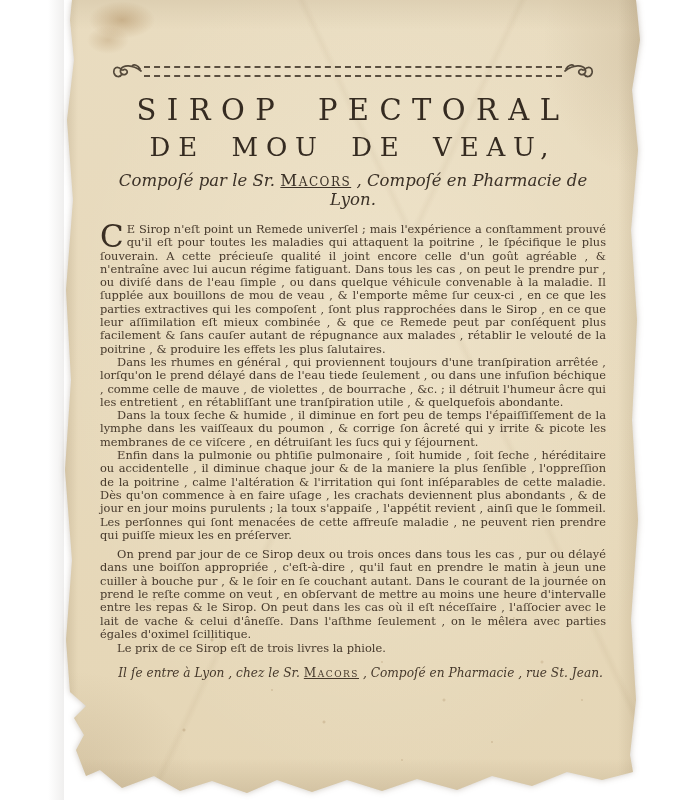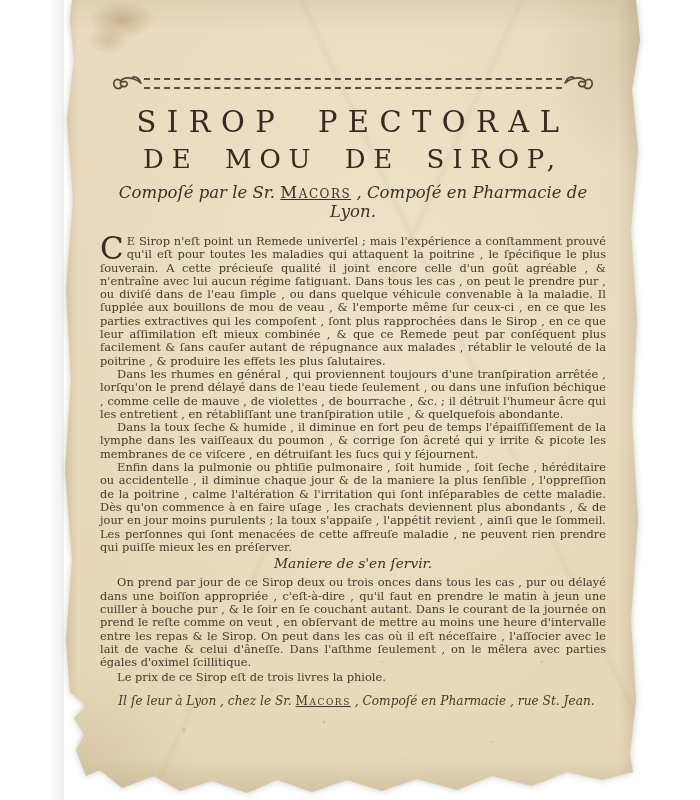--- a/index.html
+++ b/index.html
@@ -62,21 +62,21 @@
       radial-gradient(3px 3px at 480px 662px, rgba(130,90,45,.24), transparent 70%),
       radial-gradient(2px 2px at 520px 700px, rgba(130,90,45,.28), transparent 70%),
       radial-gradient(3px 3px at 122px 730px, rgba(130,90,45,.30), transparent 70%),
       radial-gradient(2px 2px at 340px 760px, rgba(130,90,45,.26), transparent 70%),
       radial-gradient(2px 2px at 92px 600px, rgba(130,90,45,.28), transparent 70%),
       radial-gradient(2px 2px at 452px 618px, rgba(130,90,45,.25), transparent 70%),
       linear-gradient(115deg, transparent 47.8%, rgba(120,90,50,.05) 48.4%, transparent 49%),
       linear-gradient(65deg, transparent 63.8%, rgba(120,90,50,.05) 64.4%, transparent 65%);
   }
   .content{
-    position:absolute; left:38px; top:16px; width:506px;
+    position:absolute; left:38px; top:4px; width:506px;
   }
   .ornament-rule{
     margin-top:58px;
     padding:0 12px;
     display:flex; align-items:center; gap:2px;
     color:#473c2f;
   }
   .rule-lines{
     flex:1; height:7px;
     border-top:2.4px dashed #473c2f;
@@ -156,33 +156,32 @@
         <svg class="flourish" width="30" height="18" viewBox="0 0 30 18">
           <path d="M29 9 C20 2 11 3 9 7 C7 11 11 14 14 12 C17 10 14 6 11 8 M10 8 C5 3 1 6 2 11 C3 15 8 16 10 12 M28 7 C26 3 22 2 20 4" fill="none" stroke="#473c2f" stroke-width="1.7" stroke-linecap="round"></path>
         </svg>
         <div class="rule-lines"></div>
         <svg class="flourish right" width="30" height="18" viewBox="0 0 30 18">
           <path d="M29 9 C20 2 11 3 9 7 C7 11 11 14 14 12 C17 10 14 6 11 8 M10 8 C5 3 1 6 2 11 C3 15 8 16 10 12 M28 7 C26 3 22 2 20 4" fill="none" stroke="#473c2f" stroke-width="1.7" stroke-linecap="round"></path>
         </svg>
       </div>
 
       <h1 class="title1">SIROP PECTORAL</h1>
-      <h1 class="title2">DE MOU DE SIROP,</h1>
+      <h1 class="title2">DE MOU DE VEAU,</h1>
 
       <div class="byline"><span>Compoſé par le Sr. </span><span class="smallcaps">Macors</span><span> , Compoſé en Pharmacie de Lyon.</span></div>
 
       <div class="bodytext">
         <p class="opening"><span class="dropcap">C</span><span>E Sirop n'eſt point un Remede univerſel ; mais l'expérience a conſtamment prouvé qu'il eſt pour toutes les maladies qui attaquent la poitrine , le ſpécifique le plus ſouverain. A cette précieuſe qualité il joint encore celle d'un goût agréable , &amp; n'entraîne avec lui aucun régime fatiguant. Dans tous les cas , on peut le prendre pur , ou diviſé dans de l'eau ſimple , ou dans quelque véhicule convenable à la maladie. Il ſupplée aux bouillons de mou de veau , &amp; l'emporte même ſur ceux-ci , en ce que les parties extractives qui les compoſent , ſont plus rapprochées dans le Sirop , en ce que leur aſſimilation eſt mieux combinée , &amp; que ce Remede peut par conſéquent plus facilement &amp; ſans cauſer autant de répugnance aux malades , rétablir le velouté de la poitrine , &amp; produire les effets les plus ſalutaires.</span></p>
         <p>Dans les rhumes en général , qui proviennent toujours d'une tranſpiration arrêtée , lorſqu'on le prend délayé dans de l'eau tiede ſeulement , ou dans une infuſion béchique , comme celle de mauve , de violettes , de bourrache , &amp;c. ; il détruit l'humeur âcre qui les entretient , en rétabliſſant une tranſpiration utile , &amp; quelquefois abondante.</p>
         <p>Dans la toux ſeche &amp; humide , il diminue en fort peu de temps l'épaiſſiſſement de la lymphe dans les vaiſſeaux du poumon , &amp; corrige ſon âcreté qui y irrite &amp; picote les membranes de ce viſcere , en détruiſant les ſucs qui y ſéjournent.</p>
         <p>Enfin dans la pulmonie ou phtiſie pulmonaire , ſoit humide , ſoit ſeche , héréditaire ou accidentelle , il diminue chaque jour &amp; de la maniere la plus ſenſible , l'oppreſſion de la poitrine , calme l'altération &amp; l'irritation qui ſont inſéparables de cette maladie. Dès qu'on commence à en faire uſage , les crachats deviennent plus abondants , &amp; de jour en jour moins purulents ; la toux s'appaiſe , l'appétit revient , ainſi que le ſommeil. Les perſonnes qui ſont menacées de cette affreuſe maladie , ne peuvent rien prendre qui puiſſe mieux les en préſerver.</p>
 
-        <p class="usage-heading">Maniere de s'en ſervir.</p>
 
         <p class="usage-para">On prend par jour de ce Sirop deux ou trois onces dans tous les cas , pur ou délayé dans une boiſſon appropriée , c'eſt-à-dire , qu'il faut en prendre le matin à jeun une cuiller à bouche pur , &amp; le ſoir en ſe couchant autant. Dans le courant de la journée on prend le reſte comme on veut , en obſervant de mettre au moins une heure d'intervalle entre les repas &amp; le Sirop. On peut dans les cas où il eſt néceſſaire , l'aſſocier avec le lait de vache &amp; celui d'âneſſe. Dans l'aſthme ſeulement , on le mêlera avec parties égales d'oximel ſcillitique.</p>
         <p class="price-line">Le prix de ce Sirop eſt de trois livres la phiole.</p>
 
-        <p class="vendor-line"><span>Il ſe leur à Lyon , chez le Sr. </span><span class="smallcaps">Macors</span><span> , Compoſé en Pharmacie , rue St. Jean.</span></p>
+        <p class="vendor-line"><span>Il ſe entre à Lyon , chez le Sr. </span><span class="smallcaps">Macors</span><span> , Compoſé en Pharmacie , rue St. Jean.</span></p>
       </div>
 
     </div>
   </div>
 </div>
 
 </body></html>

